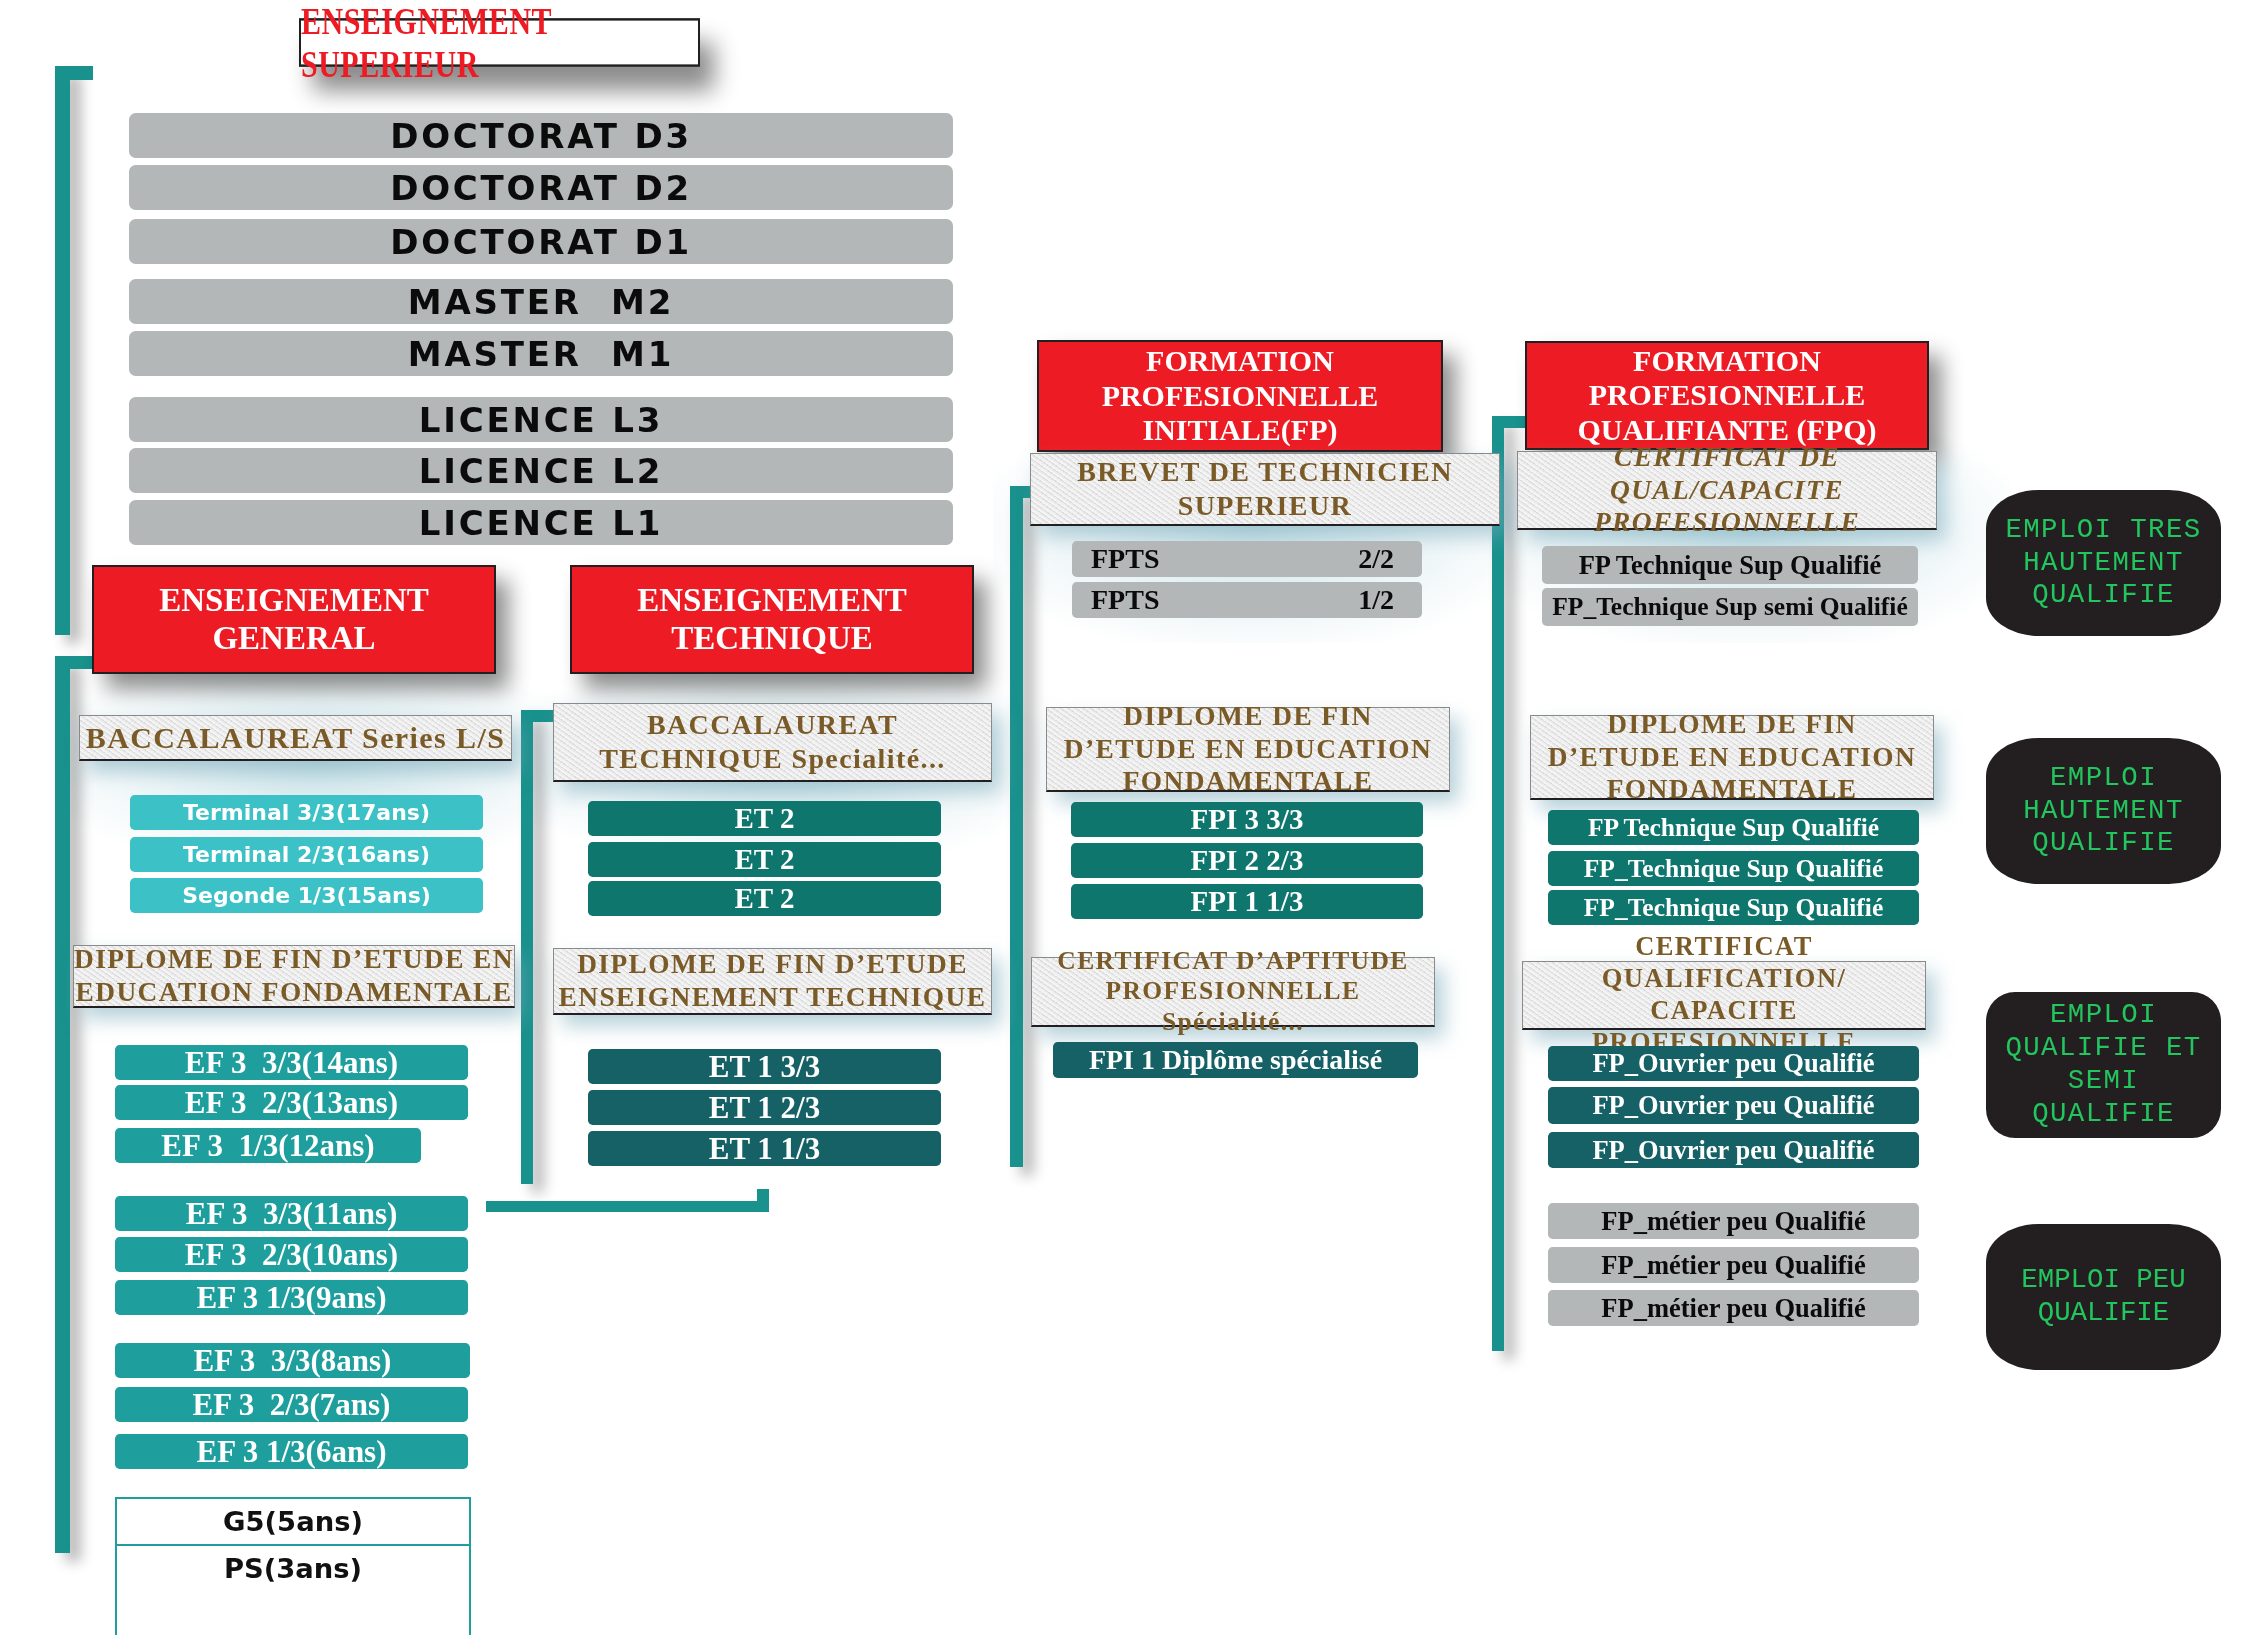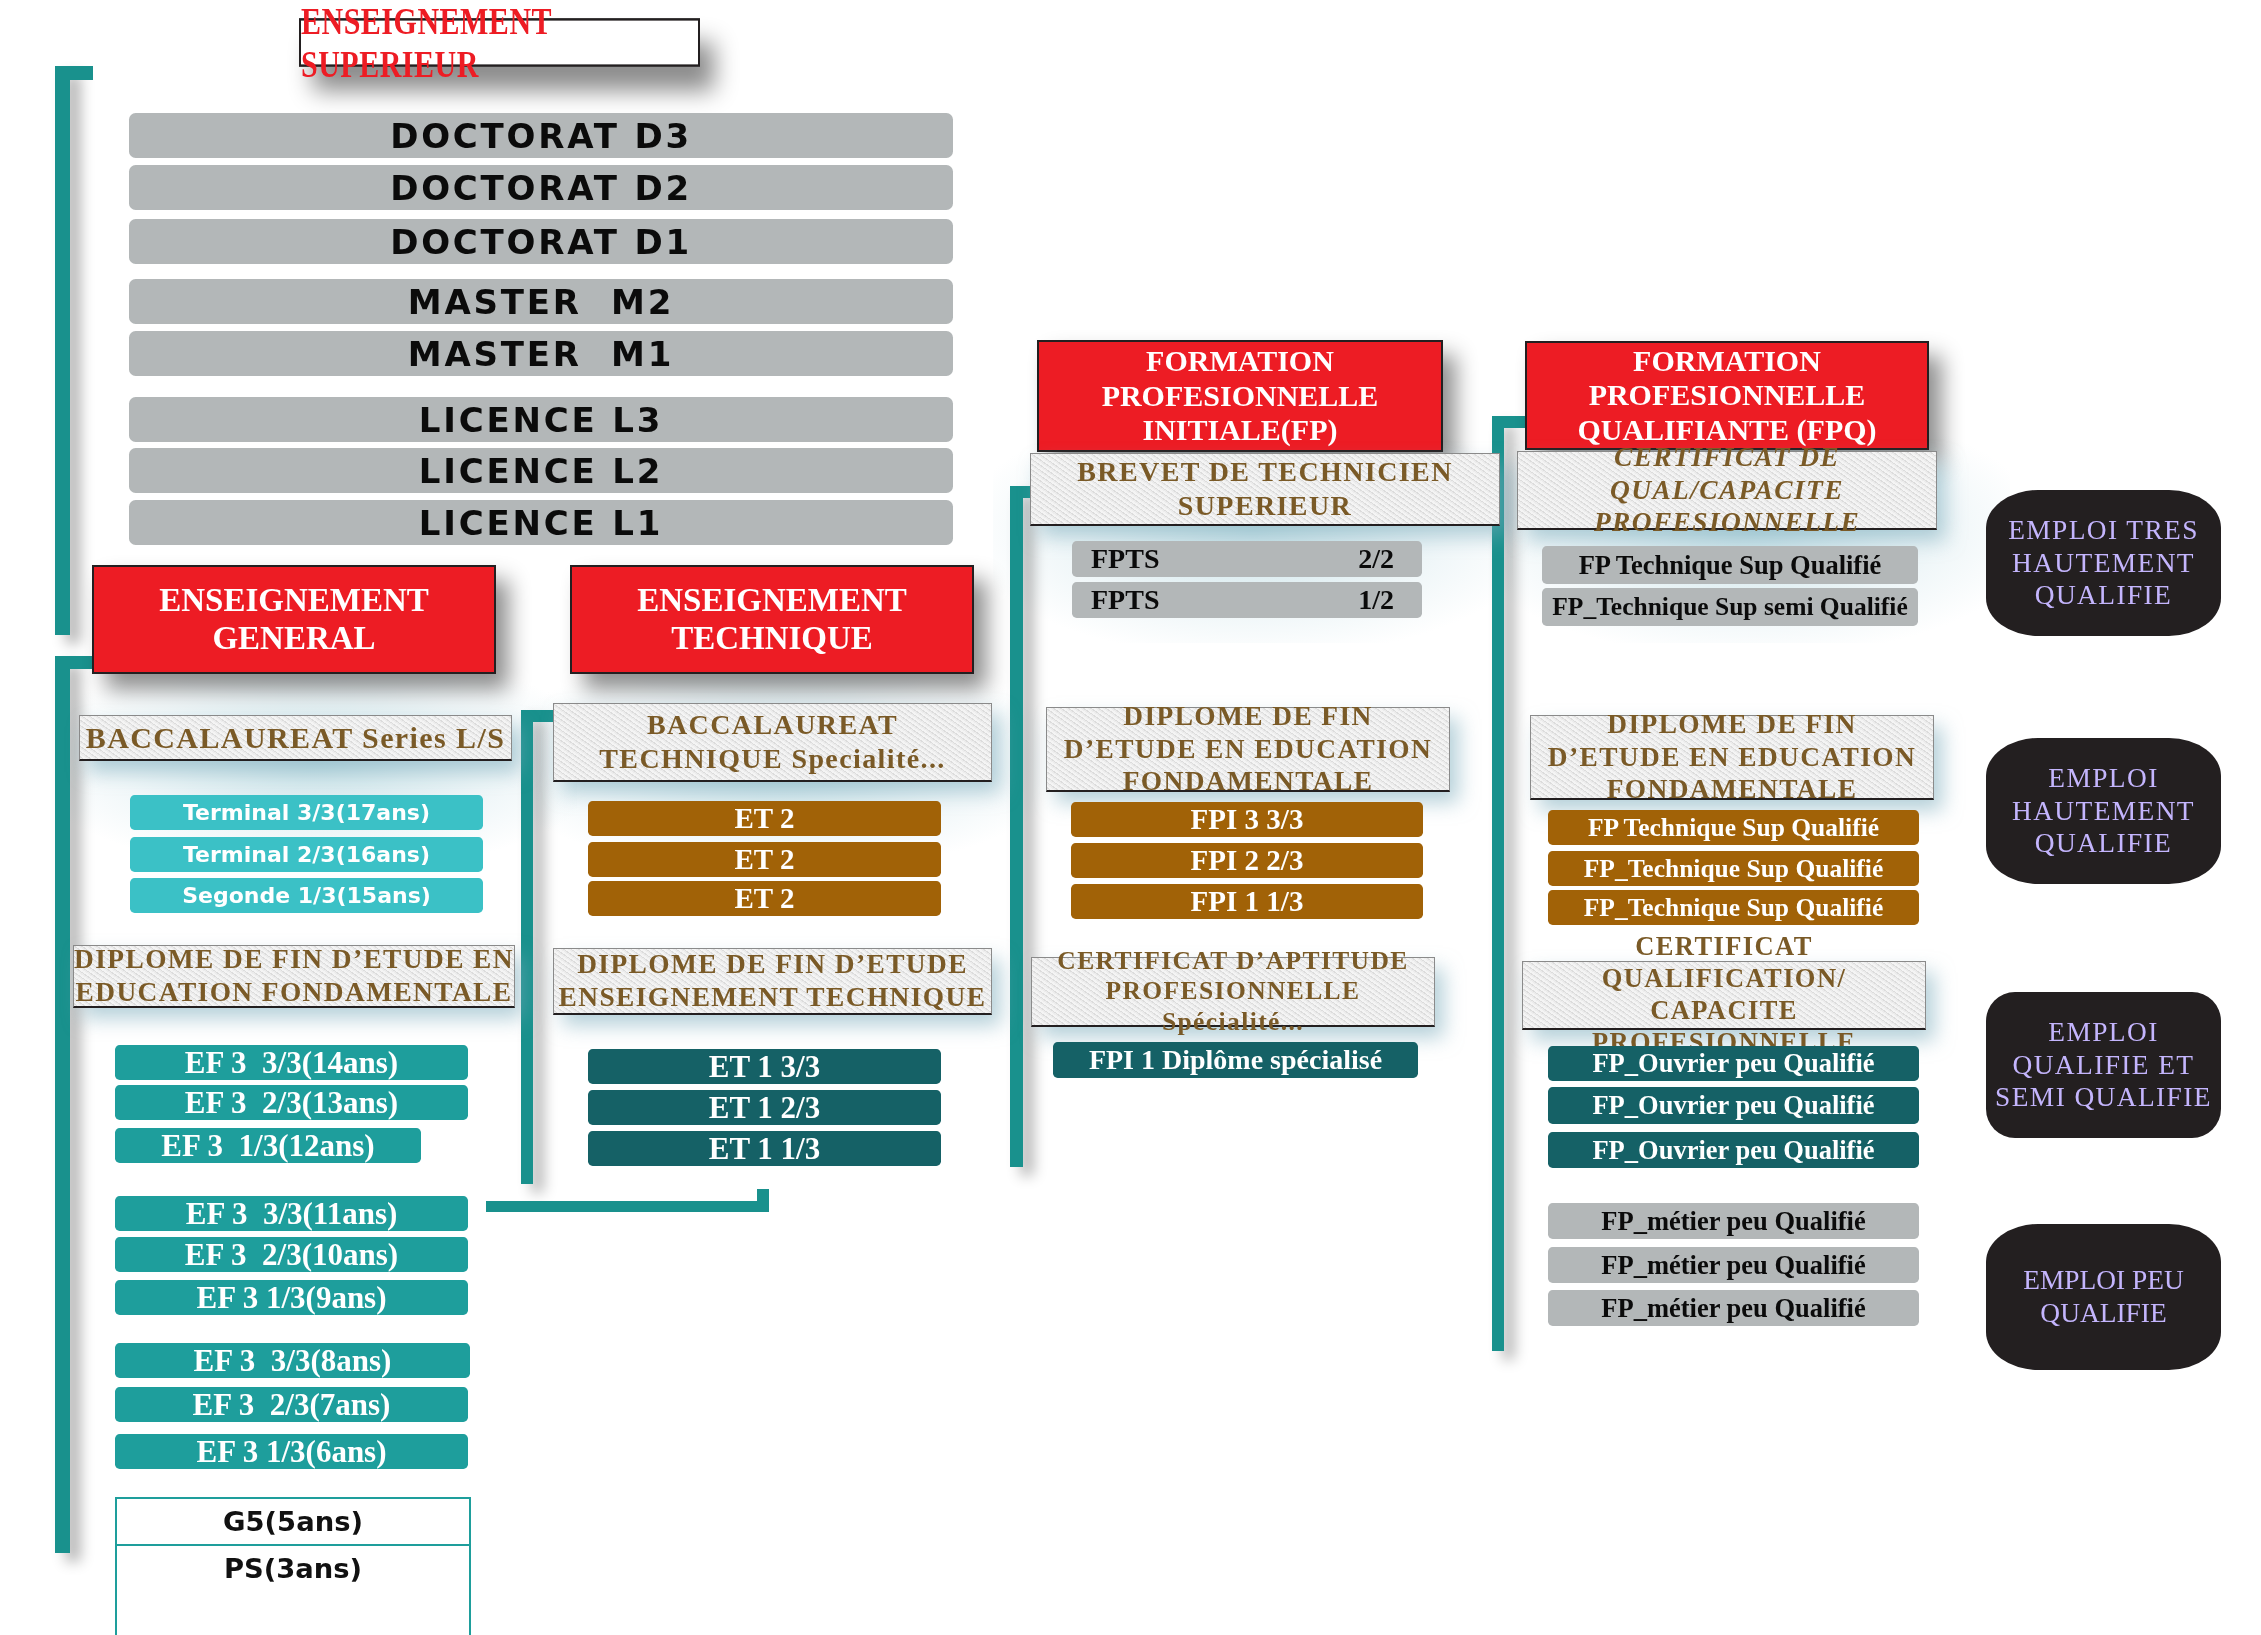--- a/index.html
+++ b/index.html
@@ -41,30 +41,30 @@
     font-family: "Liberation Serif", serif; line-height: 1.2; letter-spacing: 1.4px;
   }
   .pill {
     border-radius: 4.7px; color: #ffffff; font-weight: 700;
     display: flex; align-items: center; justify-content: center;
     font-family: "Liberation Serif", serif; white-space: nowrap;
   }
   .cyan { background: #3bc1c6; font-family: "DejaVu Sans", sans-serif; font-size: 22px; }
   .teal { background: #1e9e9c; font-size: 31px; }
   .dteal { background: #156166; font-size: 31px; }
-  .navy { background: #a16207; font-size: 29px; }
+  .navy { background: #0f766e; font-size: 29px; }
   .lgrey { background: #b3b7b8; color: #0b0b0b; font-size: 28px; }
   .ps-table { border: 2.8px solid #1e9e9c; background: #fff; }
   .ps-row { height: 45px; border-bottom: 2.8px solid #1e9e9c; display: flex; align-items: center; justify-content: center;
             font-family: "DejaVu Sans", sans-serif; font-weight: 700; font-size: 27.4px; color: #111; }
   .ps-row:last-child { border-bottom: none; }
   .emploi {
-    background: #231f20; border-radius: 52px / 38px; color: #c4b5fd;
+    background: #231f20; border-radius: 52px / 38px; color: #22c55e;
     display: flex; align-items: center; justify-content: center; text-align: center;
-    font-family: Liberation Serif, serif; font-size: 27.4px; line-height: 1.2; letter-spacing: 1.4px;
+    font-family: Liberation Mono, monospace; font-size: 27.4px; line-height: 1.2; letter-spacing: 1.4px;
   }
   .fpts { justify-content: space-between; padding: 0 28px 0 19px; }
 </style>
 </head>
 <body>
 
 <div class="glow" style="left:57px;top:662px;width:520px;height:199px;"></div>
 <div class="glow" style="left:520px;top:662px;width:520px;height:199px;"></div>
 <div class="glow" style="left:993px;top:416px;width:520px;height:227px;"></div>
 <div class="glow" style="left:1490px;top:416px;width:520px;height:227px;"></div>

